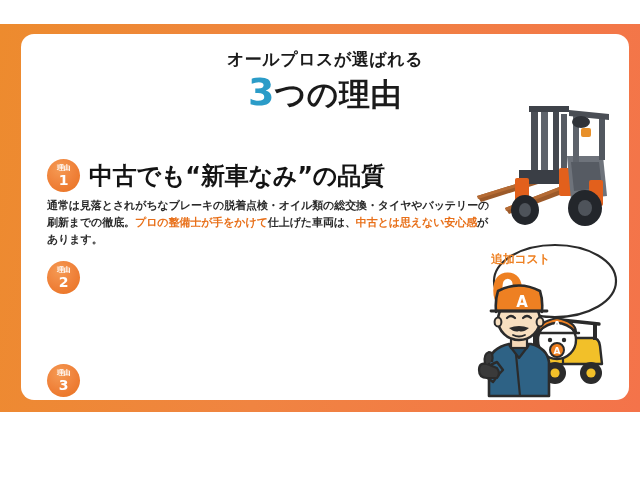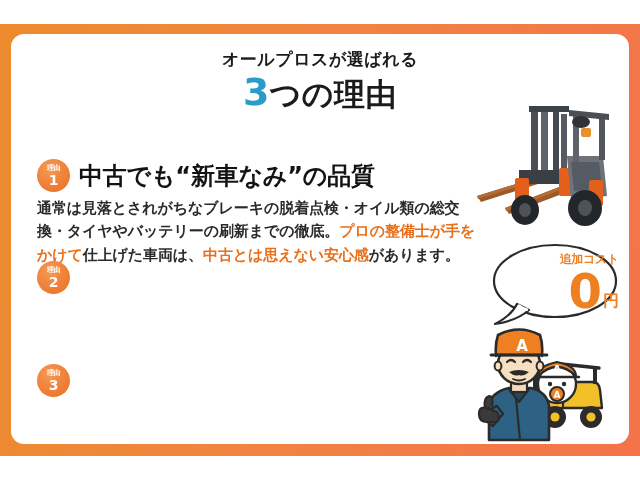--- a/index.html
+++ b/index.html
@@ -13,24 +13,24 @@
     overflow: hidden;
     font-family: "DejaVu Sans", "Liberation Sans", sans-serif;
   }
 
   
   #banner {
     position: absolute;
     left: 0;
     top: 24px;
     width: 640px;
-    height: 432px;
+    height: 388px;
     background: linear-gradient(100deg, #ED8B2E 0%, #F08441 45%, #F4734A 100%);
     box-sizing: border-box;
-    padding: 10px 11px 12px 11px;
+    padding: 10px 11px 12px 21px;
   }
   #card {
     position: relative;
     width: 100%;
     height: 100%;
     background: #ffffff;
     border-radius: 13px;
     overflow: hidden;
   }
 
@@ -107,21 +107,21 @@
     margin-left: 9px;
     font-size: 24px;
     font-weight: bold;
     color: #131313;
     letter-spacing: -0.2px;
     white-space: nowrap;
   }
 
   .reason-body {
     margin-top: 5px;
-    font-size: 15px;
+    font-size: 11px;
     line-height: 1.55;
     color: #2a2a2a;
     letter-spacing: -0.1px;
     font-weight: bold;
   }
   .hl { color: #E8701A; }
 
   
   #forklift {
     position: absolute;
@@ -140,21 +140,21 @@
     height: 86px;
   }
   #bubble-text {
     position: absolute;
     left: 0;
     top: 0;
     width: 128px;
     height: 78px;
     display: flex;
     flex-direction: column;
-    align-items: flex-end;
+    align-items: flex-start;
     justify-content: center;
     pointer-events: none;
   }
   #bubble-label {
     font-size: 12px;
     font-weight: bold;
     color: #EE8022;
     letter-spacing: -0.3px;
     margin-top: 4px;
   }

